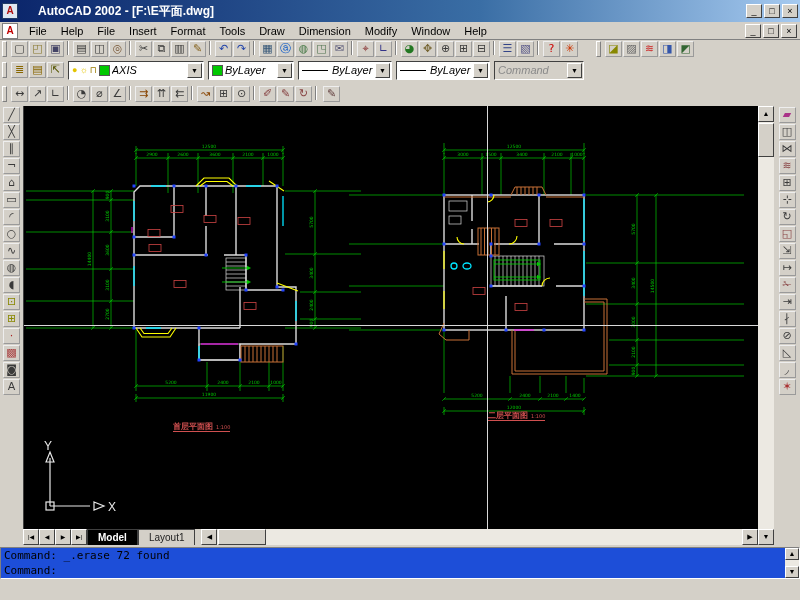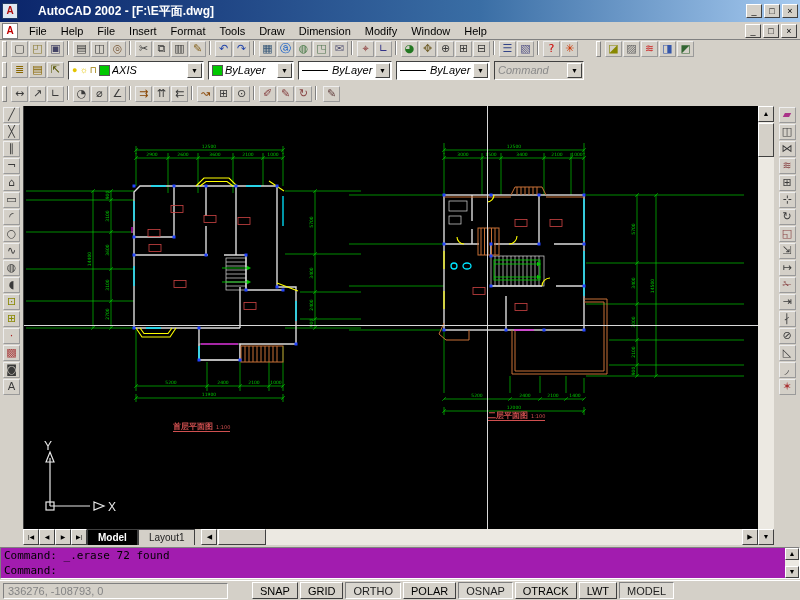--- a/index.html
+++ b/index.html
@@ -53,21 +53,21 @@
      font-size:7px;text-align:center;line-height:14px;padding:0;box-sizing:border-box;}
   .thumb{position:absolute;background:#d4d0c8;border:1px solid;border-color:#fff #404040 #404040 #fff;box-sizing:border-box;}
   #tabsrow{position:absolute;left:23px;top:423px;width:735px;height:16px;background:#d4d0c8;display:flex;align-items:stretch;}
   .tab-sc{width:16px;height:16px;background:#d4d0c8;border:1px solid;border-color:#fff #404040 #404040 #fff;
      font-size:6px;padding:0;line-height:14px;text-align:center;}
   .tab{padding:1px 10px;border:1px solid #404040;border-bottom:none;font-size:10px;line-height:13px;}
   .tab.active{background:#000;color:#fff;font-weight:bold;}
   .tab.inactive{background:#d4d0c8;color:#222;}
   .hscroll{position:relative;flex:1;background:#ece9e2;margin-left:6px;height:16px;}
   
-  #cmdwin{position:absolute;left:0;top:547px;width:800px;height:32px;background:#a21caf;
+  #cmdwin{position:absolute;left:0;top:547px;width:800px;height:32px;background:#1d4ed8;
     border:1px solid;border-color:#808080 #fff #fff #808080;box-sizing:border-box;
     font-family:"DejaVu Sans Mono",monospace;font-size:11px;line-height:15px;padding:0 16px 0 3px;}
   #cmdscroll{position:absolute;right:0;top:0;width:14px;height:30px;background:#ece9e2;}
   #statusbar{position:absolute;left:0;top:580px;width:800px;height:20px;background:#d4d0c8;
     display:flex;align-items:center;padding:0 3px;box-sizing:border-box;border-top:1px solid #fff;}
   #coords{width:225px;height:16px;border:1px solid;border-color:#808080 #fff #fff #808080;
     color:#848484;line-height:15px;padding-left:4px;box-sizing:border-box;margin-right:24px;}
   .sbtn{height:17px;padding:0 7px;margin-right:2px;background:#d4d0c8;border:1px solid;
     border-color:#fff #404040 #404040 #fff;font-size:11px;font-family:"Liberation Sans",sans-serif;}
   .sbtn.pressed{border-color:#808080 #fff #fff #808080;color:#222;background:#d9d6cf;}
@@ -508,27 +508,14 @@
 
   <div id="cmdwin">
     <div>Command: _.erase 72 found</div>
     <div>Command:</div>
     <div id="cmdscroll">
       <button class="sbtn2" style="left:0;top:0;width:14px;height:12px;line-height:10px;">▲</button>
       <button class="sbtn2" style="left:0;top:18px;width:14px;height:12px;line-height:10px;">▼</button>
     </div>
   </div>
 
-  <div id="statusbar">
-    <div id="coords">336276, -108793, 0</div>
-    <span style="display:flex;">
-        <button class="sbtn">SNAP</button>
-        <button class="sbtn">GRID</button>
-        <button class="sbtn pressed">ORTHO</button>
-        <button class="sbtn">POLAR</button>
-        <button class="sbtn pressed">OSNAP</button>
-        <button class="sbtn">OTRACK</button>
-        <button class="sbtn">LWT</button>
-        <button class="sbtn pressed">MODEL</button>
-      </span>
-  </div>
 
 </div>
 
 </body></html>

